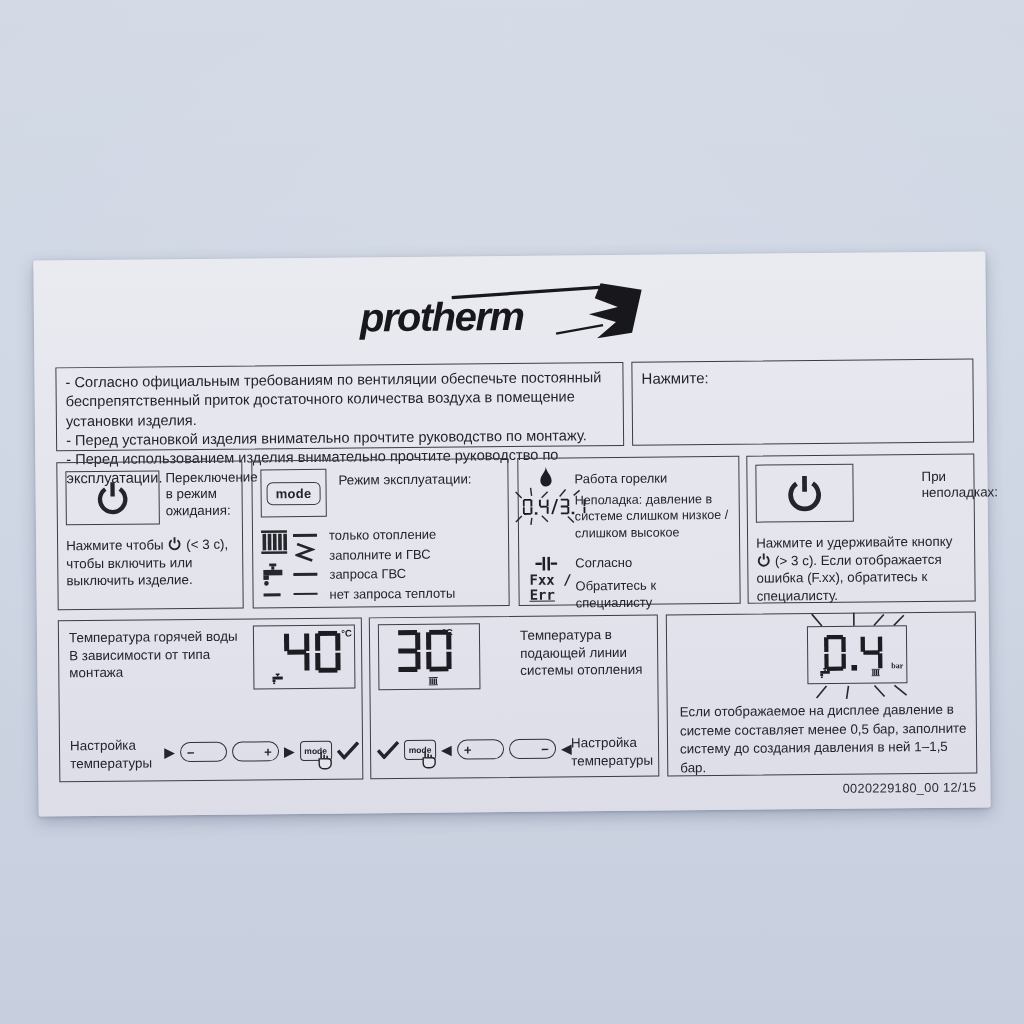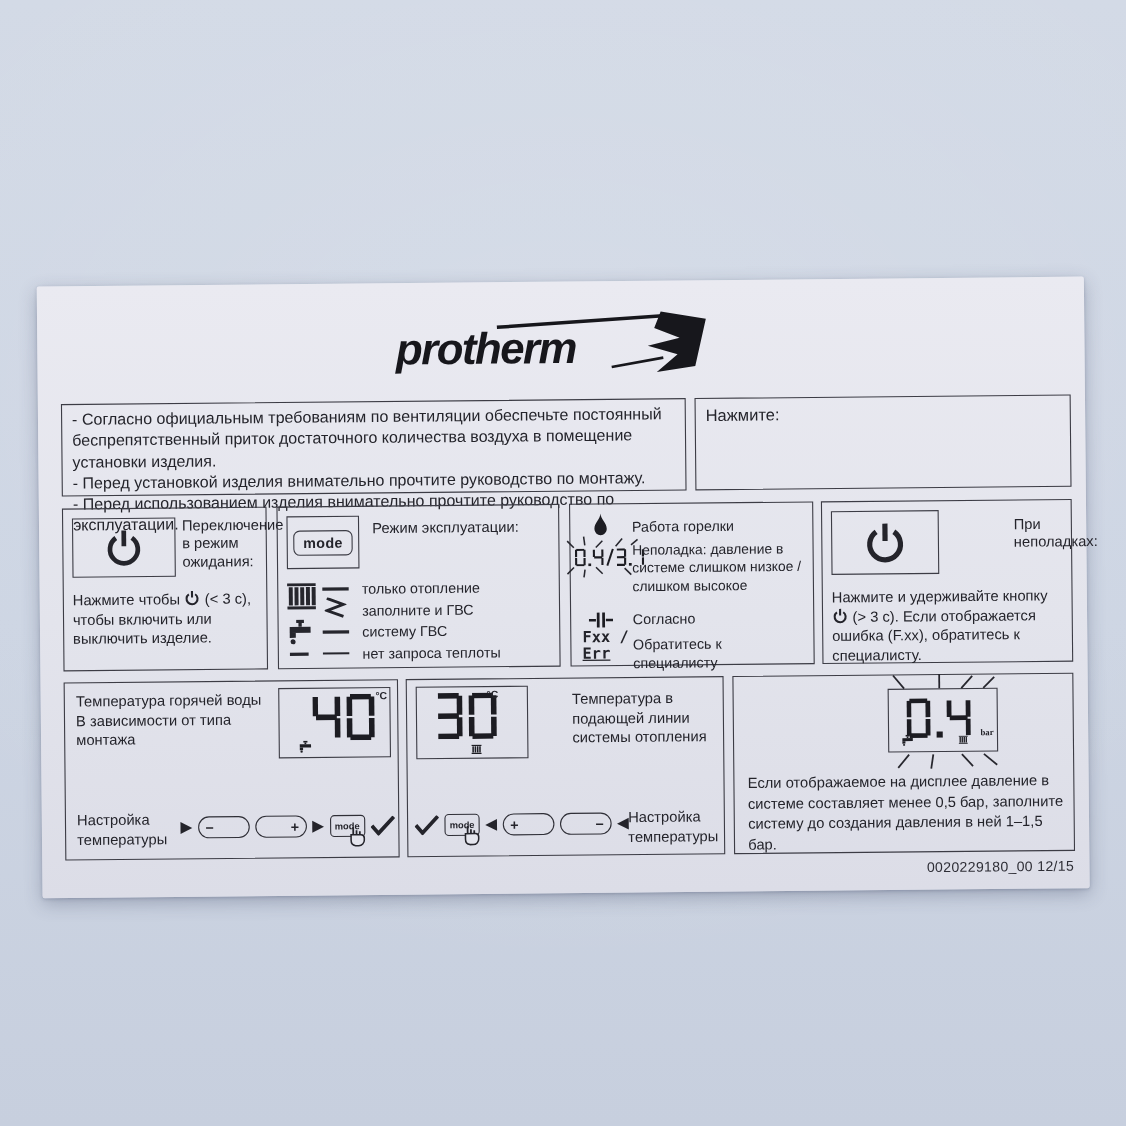--- a/index.html
+++ b/index.html
@@ -115,21 +115,21 @@
 
     <div class="mode-line" style="left:40px; top:73px;"></div>
     <svg style="position:absolute; left:42px; top:82px;" width="20" height="21" viewBox="0 0 20 21">
       <polyline points="2,1 17,6.5 2,12 17,17.5" class="st" stroke-width="2.6"></polyline>
     </svg>
     <div class="mode-line" style="left:40px; top:112px;"></div>
     <div class="mode-line" style="left:40px; top:131.5px;"></div>
 
     <div class="row-label" style="top:67px;">только отопление</div>
     <div class="row-label" style="top:86.5px;">заполните и ГВС</div>
-    <div class="row-label" style="top:106px;">систему ГВС</div>
+    <div class="row-label" style="top:106px;">запроса ГВС</div>
     <div class="row-label" style="top:125.5px;">нет запроса теплоты</div>
   </div>
 
   <div class="box panel" style="left:482px; width:222px;">
     <svg style="position:absolute; left:20px; top:8px;" width="15" height="21" viewBox="0 0 16 22">
       <path d="M8,0 C8.5,6 14,9 14,15 A6,6 0 1 1 2,15 C2,9 7.5,6 8,0 Z" fill="#1d1d23"></path>
     </svg>
     <div class="p-body" style="left:56px; top:12px; font-size:13px;">Работа горелки</div>
 
     <div style="position:absolute; left:4px; top:40px;">

